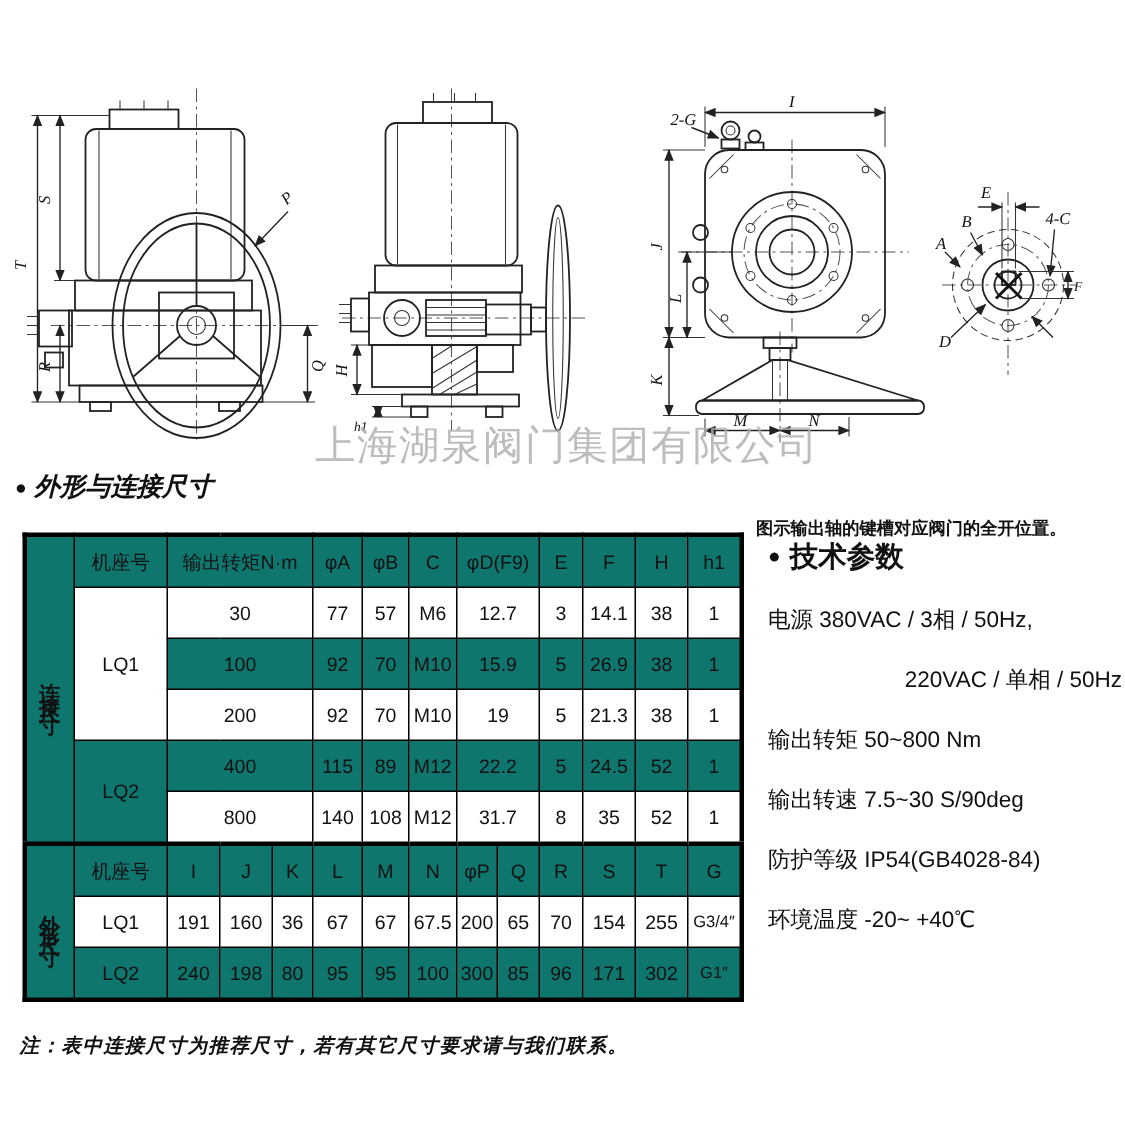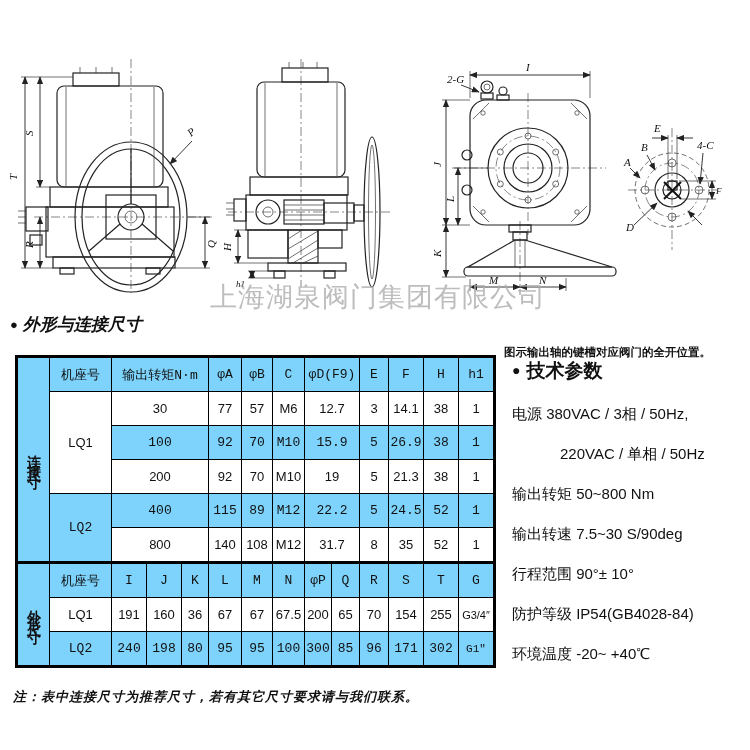--- a/index.html
+++ b/index.html
@@ -22,33 +22,33 @@
   
   #dim-heading{left:10px;top:313px;font-size:17px;font-weight:bold;font-style:italic;}
   #dim-heading .bullet{font-size:13px;vertical-align:1px;margin-right:5px;}
   #keyway-note{left:504px;top:317px;font-size:11.5px;font-weight:bold;
                font-family:"Liberation Serif",serif;margin-top:28px;}
   
   #dims-table{left:15px;top:355px;border-collapse:collapse;table-layout:fixed;
               border:3px solid #000;}
   #dims-table td{border:1.5px solid #000;text-align:center;vertical-align:middle;
                  font-size:13px;padding:0;height:33px;background:#fff;}
-  #dims-table tr.g td{background:#7dd3fc;font-family:Liberation Mono, monospace;}
+  #dims-table tr.g td{background:#0f766e;}
   #dims-table td.w{background:#fff;}
   #dims-table td.vcell{background:#d9d9d9;}
   #dims-table td.vcell span{writing-mode:vertical-rl;text-orientation:upright;
                  letter-spacing:7px;font-weight:bold;font-size:14px;}
   #dims-table tr.sec2 td{border-top:3px solid #000;}
   #dims-table td.sm{font-size:11px;}
   
   #tech{left:512px;top:358px;width:236px;}
   #tech .hd{font-size:19px;font-weight:bold;margin-bottom:10px;}
   #tech .hd .bullet{font-size:14px;vertical-align:2px;margin-right:6px;}
   #tech .ln{font-size:15px;line-height:40px;white-space:nowrap;}
-  #tech .ln.indent{padding-left:48px;}
+  #tech .ln.indent{padding-left:48px;text-align:right;}
   
   #footnote{left:13px;top:688px;font:italic bold 13px "Liberation Serif",serif;
             letter-spacing:1px;text-align:right;}
 </style>
 </head>
 <body>
 
 <svg id="drawings" class="abs" width="750" height="285" viewBox="0 0 750 285">
   <defs>
     <marker id="ah" viewBox="0 0 10 8" markerWidth="9" markerHeight="7" refX="9" refY="4" orient="auto-start-reverse">
@@ -391,18 +391,17 @@
   </table>
 
 <div id="tech" class="abs">
   <div class="hd">
     <span class="bullet">●</span><span>技术参数</span>
   </div>
   <div class="ln">电源 380VAC / 3相 / 50Hz,</div>
   <div class="ln indent">220VAC / 单相 / 50Hz</div>
   <div class="ln">输出转矩 50~800 Nm</div>
   <div class="ln">输出转速 7.5~30 S/90deg</div>
-  <div class="ln">行程范围 90°± 10°</div>
   <div class="ln">防护等级 IP54(GB4028-84)</div>
   <div class="ln">环境温度 -20~ +40℃</div>
 </div>
 
 <div id="footnote" class="abs">注：表中连接尺寸为推荐尺寸，若有其它尺寸要求请与我们联系。</div>
 
 </body></html>

